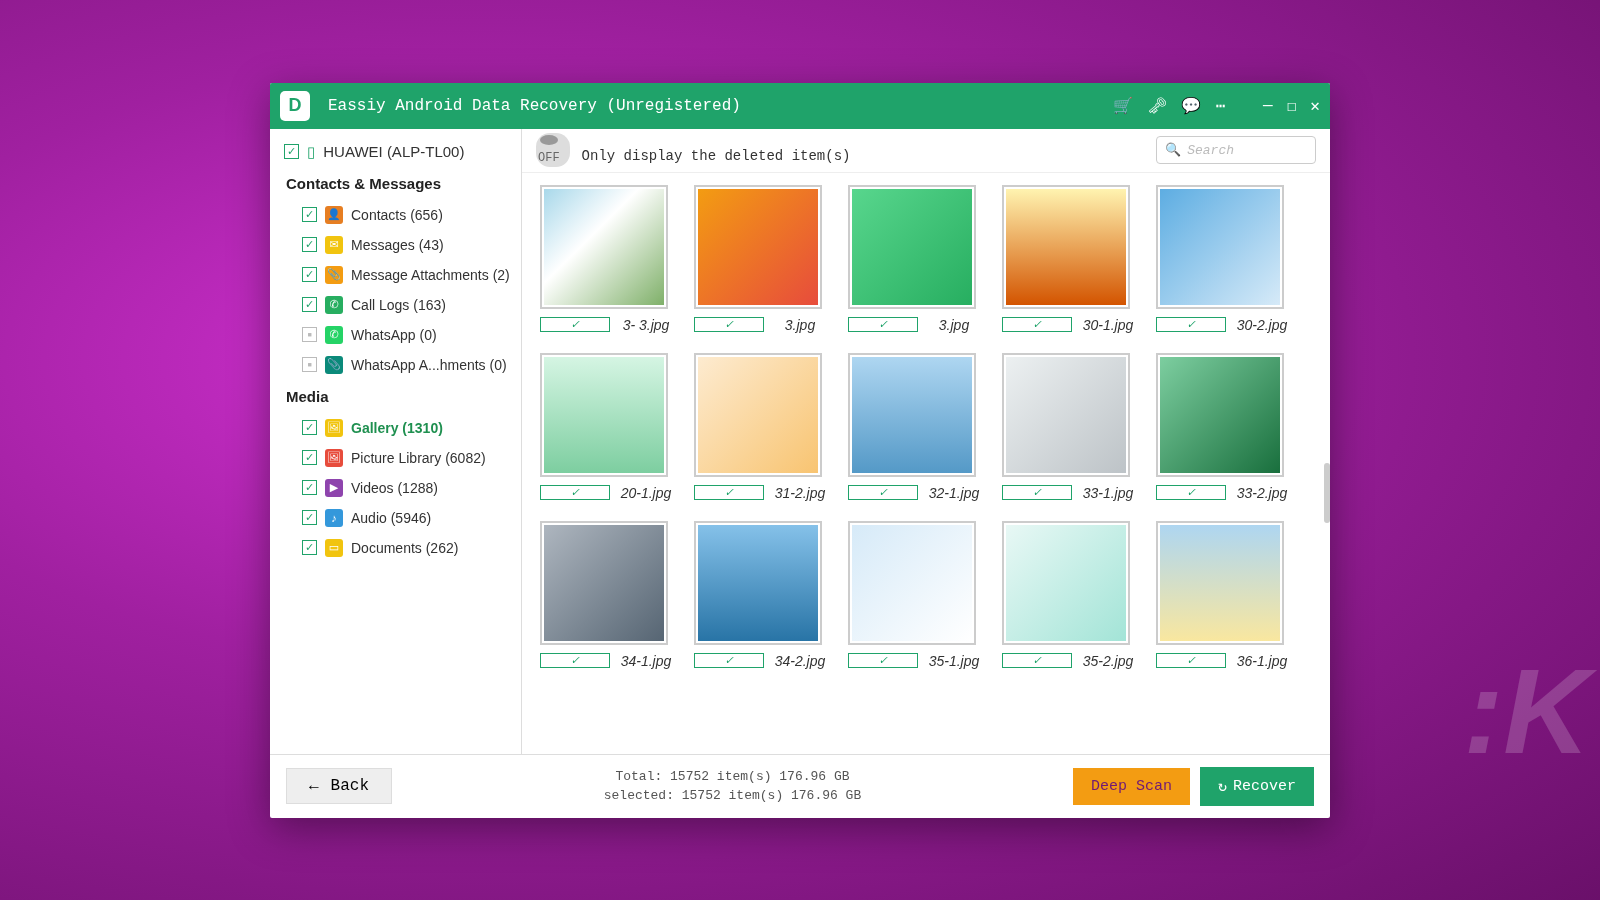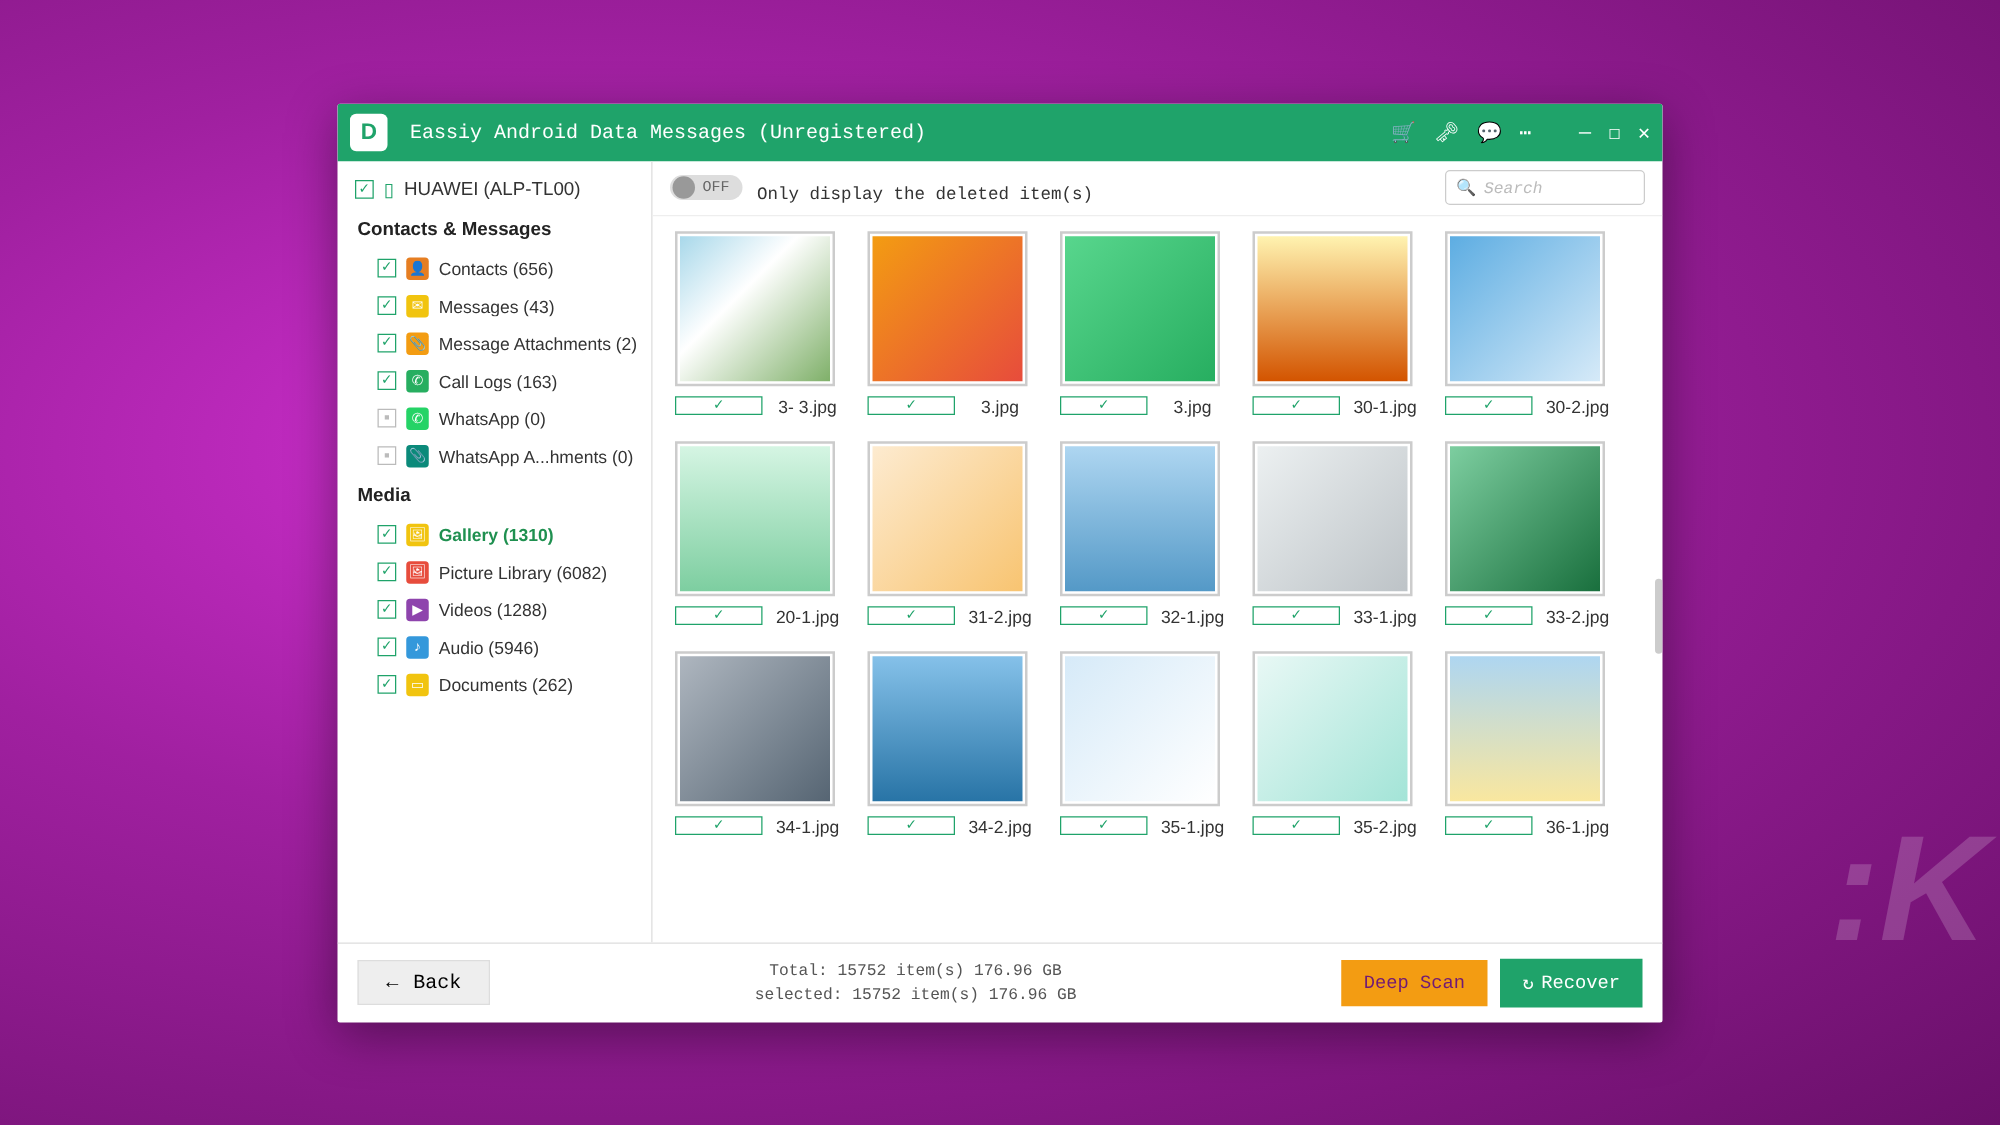--- a/index.html
+++ b/index.html
@@ -120,25 +120,26 @@
     align-items: center;
     padding: 0 14px;
     gap: 12px;
     border-bottom: 1px solid #eee;
   }
   .toggle {
     display: flex; align-items: center; gap: 6px;
     background: #ddd;
     border-radius: 14px;
     padding: 2px 10px 2px 2px;
-    height: 20px;
+    height: 34px;
     cursor: pointer;
     font-family: "Courier New", monospace;
     font-size: 12px;
     color: #666;
+    flex-direction: column;
   }
   .toggle .knob { width: 18px; height: 18px; border-radius: 50%; background: #999; }
   .toggle-label { font-family: "Courier New", monospace; font-size: 14px; color: #333; margin-top: 12px; }
   .search {
     margin-left: auto;
     width: 160px; height: 28px;
     border: 1px solid #ccc;
     border-radius: 4px;
     display: flex; align-items: center;
     padding: 0 8px; gap: 6px;
@@ -164,21 +165,21 @@
     background: #fff;
   }
   .thumb-inner {
     width: 100%; height: 100%;
     display: flex; align-items: center; justify-content: center;
     color: #fff; font-size: 10px;
   }
   .card .fname {
     margin-top: 8px;
     display: flex; align-items: center; gap: 2px;
-    font-size: 14px; color: #333;
+    font-size: 14px; color: #333; font-style: italic;
   }
   .card .fname .chk { flex-shrink: 0; }
   .card .fname span { flex: 1; text-align: center; }
   
   .footer {
     height: 64px;
     border-top: 1px solid #ddd;
     display: flex;
     align-items: center;
     padding: 0 16px;
@@ -231,21 +232,21 @@
 </style>
 </head>
 <body>
 
 <div class="watermark">:K</div>
 
 <div class="app-window">
 
   <div class="titlebar">
     <div class="logo">D</div>
-    <div class="title">Eassiy Android Data Messages (Unregistered)</div>
+    <div class="title">Eassiy Android Data Recovery (Unregistered)</div>
     <div class="tb-icons">
       <span>🛒</span>
       <span>🗝</span>
       <span>💬</span>
       <span>⋯</span>
       <span class="tb-sep"></span>
       <span>—</span>
       <span>☐</span>
       <span>✕</span>
     </div>

